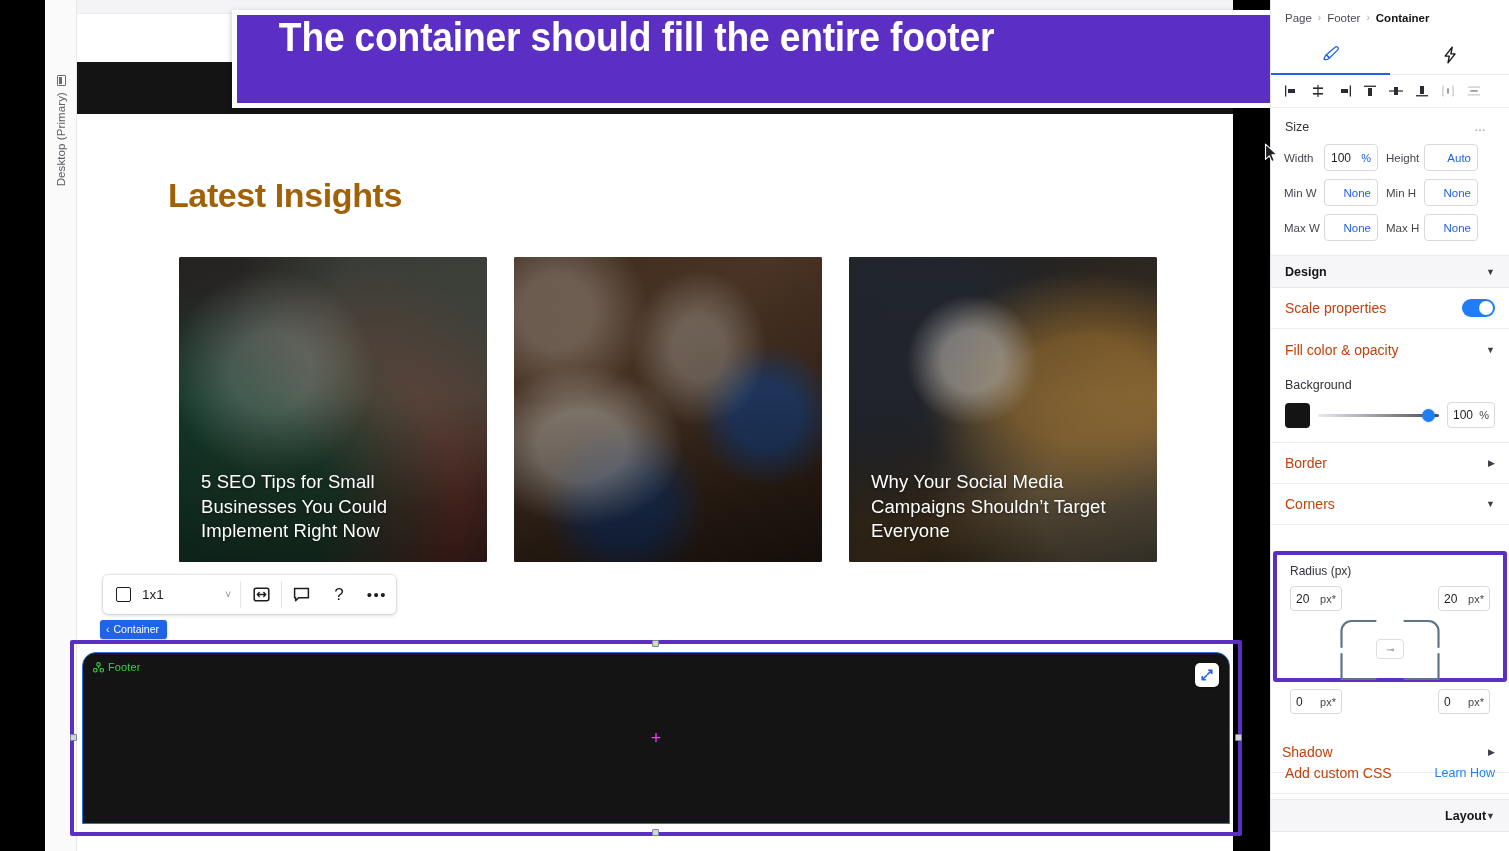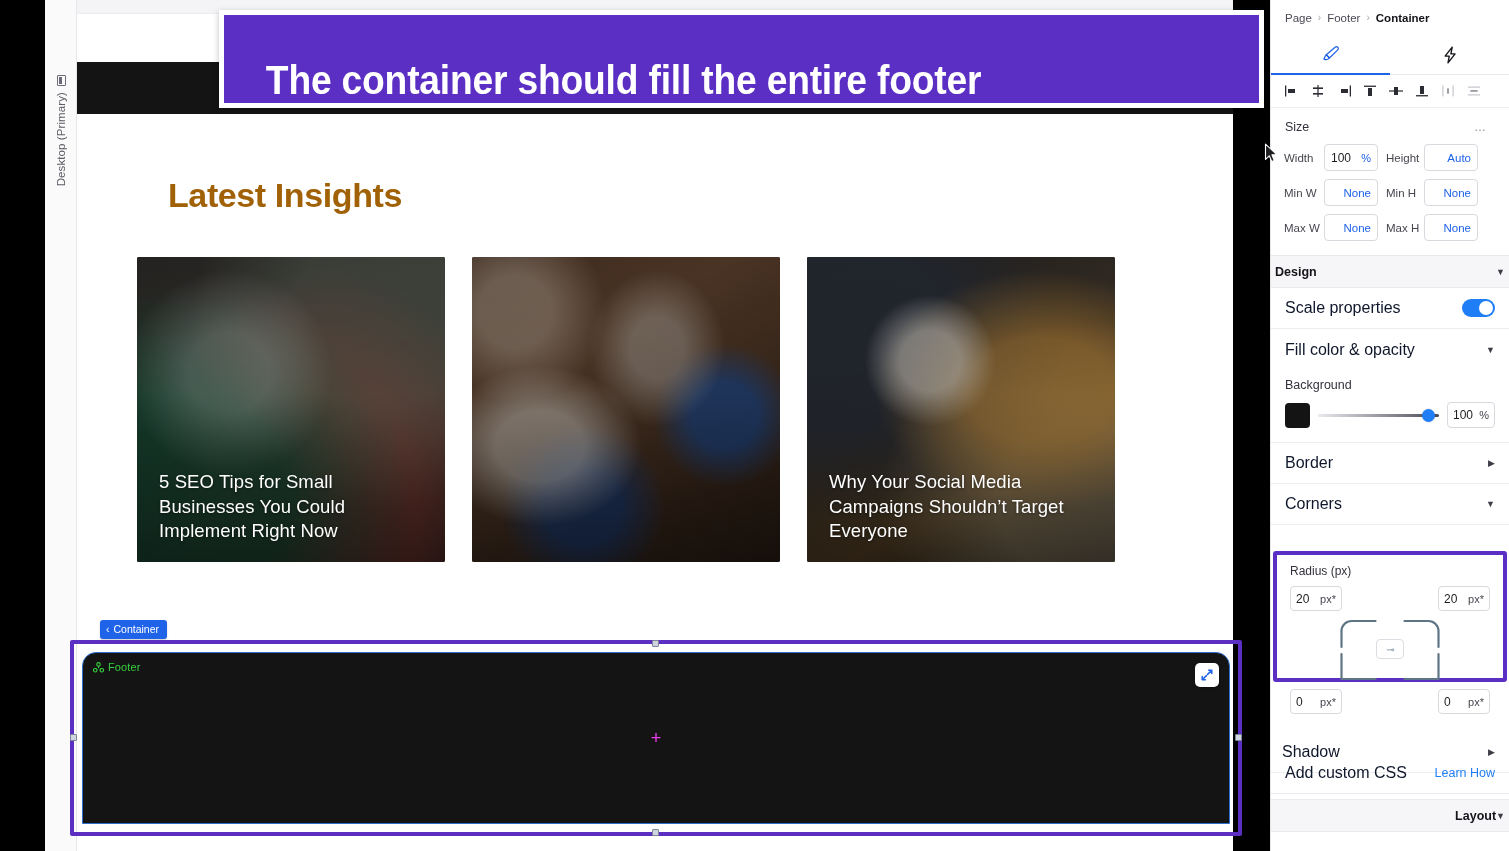--- a/index.html
+++ b/index.html
@@ -49,21 +49,21 @@
   .page-topbar { height: 52px; background: #141414; margin-top: 48px; }
 
   .section-title {
     font-size: 34px; font-weight: 700; color: #a16207;
     letter-spacing: -0.4px;
     margin: 62px 0 0 91px;
   }
 
   .cards {
     display: flex; gap: 27px;
-    margin: 42px 0 0 60px;
+    margin: 42px 0 0 102px;
   }
   .card {
     width: 308px; height: 305px; border-radius: 2px;
     position: relative; overflow: hidden;
     background: #2b2b2b;
   }
   .card .overlay {
     position:absolute; inset:0;
     background: linear-gradient(180deg, rgba(0,0,0,.18) 0%, rgba(0,0,0,.22) 45%, rgba(0,0,0,.52) 100%);
   }
@@ -165,25 +165,25 @@
     position:absolute; width: 7px; height: 7px;
     background:#cfd4de; border: 1px solid #7e8596; border-radius: 1px;
   }
   .h-tm { left: 50%; top: -4px; margin-left: -4px; }
   .h-bm { left: 50%; bottom: -4px; margin-left: -4px; }
   .h-lm { left: -4px; top: 50%; margin-top: -4px; }
   .h-rm { right: -4px; top: 50%; margin-top: -4px; }
 
   
   .callout {
-    position: absolute; left: 219px; top: 10px;
+    position: absolute; left: 232px; top: 10px;
     width: 1045px; height: 98px;
     background: #5b2fc4;
     border: 5px solid #ffffff;
-    display:flex; align-items:flex-end;
+    display:flex; align-items:flex-start;
     box-shadow: 0 2px 6px rgba(0,0,0,.25);
   }
   .callout span {
     color:#fff; font-size: 40px; font-weight: 700;
     letter-spacing: -0.2px; padding-left: 45px;
     white-space: nowrap;
     font-stretch: condensed;
     transform: scaleX(.93); transform-origin: left center;
   }
 
@@ -229,27 +229,27 @@
   }
   .field .v { font-size: 12px; color:#1d1d1f; }
   .field .u { margin-left:auto; font-size: 11px; color:#1f63e8; }
   .field.blue-only { justify-content: flex-end; }
   .field.blue-only .v { color:#1f63e8; font-size: 11.5px; }
 
   .band {
     border-top: 1px solid #e9e9ee; border-bottom: 1px solid #e9e9ee;
     background:#f6f6f8; height: 33px;
     display:flex; align-items:center; justify-content:space-between;
-    padding: 0 4px; font-weight: 700; font-size: 12.5px; color:#14141a;
+    padding: 0 14px; font-weight: 700; font-size: 12.5px; color:#14141a;
   }
   .row {
     height: 41px; display:flex; align-items:center; justify-content:space-between;
     padding: 0 14px; border-bottom: 1px solid #ececf1;
   }
-  .row .label { font-size: 16px; color:#0f172a; }
+  .row .label { font-size: 14px; color:#c2410c; }
   .caret { color:#3c3c46; font-size: 9px; }
 
   .toggle {
     width: 33px; height: 18px; border-radius: 9px; background:#1f7ef5; position:relative;
   }
   .toggle::after{
     content:""; position:absolute; right:2px; top:2px; width:14px; height:14px;
     border-radius:50%; background:#fff;
   }
 
@@ -329,20 +329,46 @@
         <div class="card">
           <div class="img-3"></div>
           <div class="overlay"></div>
           <div class="ctitle">Why Your Social Media Campaigns Shouldn’t Target Everyone</div>
         </div>
       </div>
     </div>
 
   </div>
 
+  <div class="elem-toolbar">
+    <div class="tb-group tb-ratio">
+      <span class="sq-icon"></span>
+      <span class="lab">1x1</span>
+      <span class="chev">˅</span>
+    </div>
+    <div class="tb-sep"></div>
+    <div class="tb-btn wide">
+      <svg width="17" height="17" viewBox="0 0 17 17">
+        <rect x="1.2" y="2.2" width="14.6" height="12.6" rx="2" fill="none" stroke="#1d1d1f" stroke-width="1.5"></rect>
+        <path d="M4.3 8.5h8.4M6.2 6.6L4.3 8.5l1.9 1.9M10.8 6.6l1.9 1.9-1.9 1.9" fill="none" stroke="#1d1d1f" stroke-width="1.4" stroke-linecap="round" stroke-linejoin="round"></path>
+      </svg>
+    </div>
+    <div class="tb-sep"></div>
+    <div class="tb-btn">
+      <svg width="17" height="16" viewBox="0 0 17 16">
+        <path d="M1.6 1.6h13.8v9.2H5.6L2.6 13.6v-2.8H1.6z" fill="none" stroke="#1d1d1f" stroke-width="1.5" stroke-linejoin="round"></path>
+      </svg>
+    </div>
+    <div class="tb-btn">
+      <span style="font-size:17px;">?</span>
+    </div>
+    <div class="tb-btn">
+      <span class="dots">•••</span>
+    </div>
+  </div>
 
   <div class="container-pill">
     <span>‹</span>
     <span>Container</span>
   </div>
 
   <div class="footer-outer">
     <div class="footer-inner">
       <div class="footer-tag">
         <svg width="11" height="11" viewBox="0 0 12 12">

